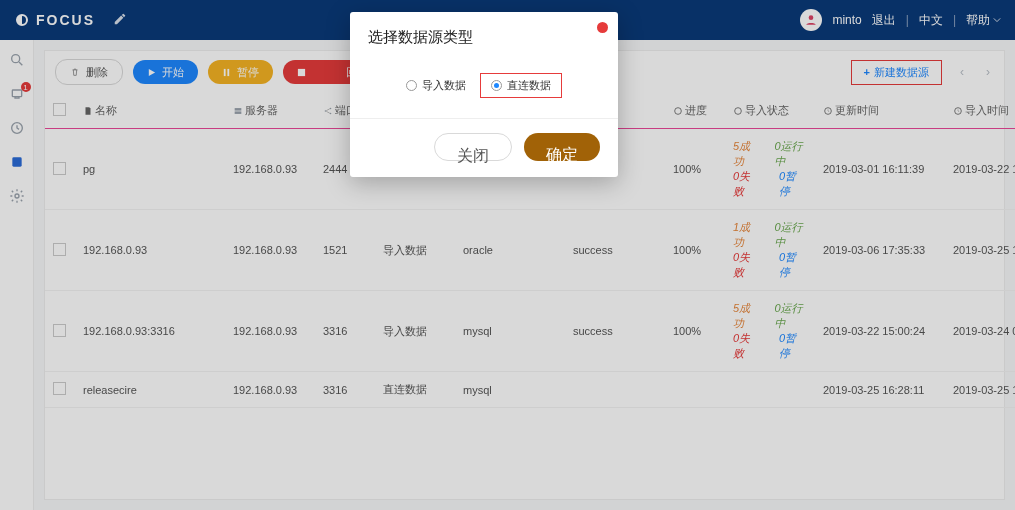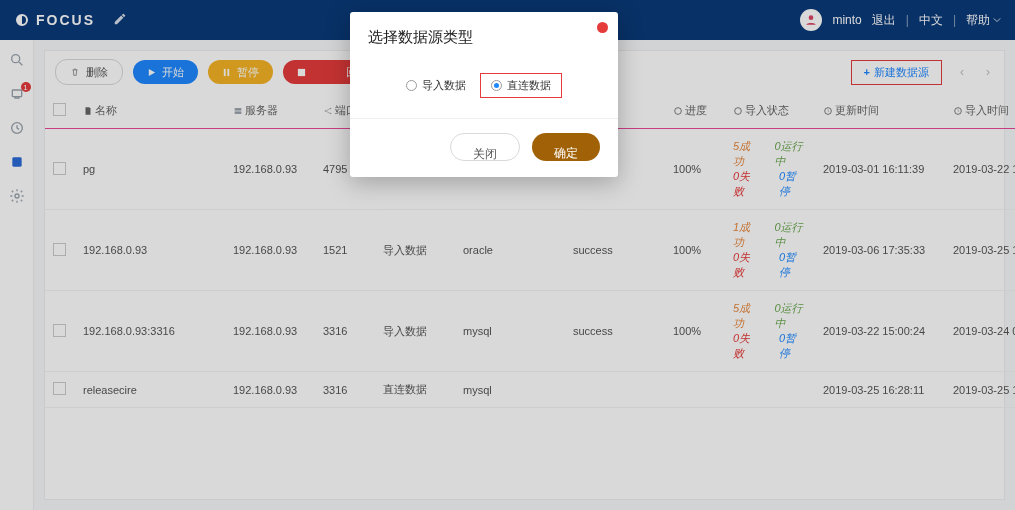--- a/index.html
+++ b/index.html
@@ -55,21 +55,21 @@
   .modal { position:absolute; left:350px; top:12px; width:268px; background:#fff; border-radius:3px; box-shadow:0 6px 24px rgba(0,0,0,.25); padding-bottom:16px;}
   .modal-close { position:absolute; top:10px; right:10px; width:11px; height:11px; background:#e63b3b; border-radius:50%;}
   .modal-title { font-size:15px; padding:16px 18px 12px; color:#222;}
   .modal-body { padding:14px 0 20px; display:flex; justify-content:center; gap:14px; font-size:11px;}
   .radio { display:inline-flex; align-items:center; gap:5px; cursor:pointer;}
   .radio-dot { width:11px; height:11px; border:1px solid #999; border-radius:50%; display:inline-flex; align-items:center; justify-content:center;}
   .radio-dot.checked::after{ content:""; width:5px; height:5px; background:#1e88ff; border-radius:50%;}
   .radio-box { border:1px solid #e63b3b; padding:4px 10px; }
   .modal-sep { border-top:1px solid #eee;}
   .modal-actions { display:flex; justify-content:flex-end; gap:12px; padding:14px 18px 0;}
-  .mbtn { height:28px; padding:12px 22px; border-radius:14px; font-size:12px; cursor:pointer; border:none;}
+  .mbtn { height:28px; padding:12px 22px; border-radius:14px; font-size:16px; cursor:pointer; border:none;}
   .mbtn.outline { background:#fff; border:1px solid #d9d9d9; color:#555;}
   .mbtn.primary { background:#a16207; color:#fff;}
 </style>
 </head>
 <body>
 
 <div class="app">
 
   <div class="topbar">
     <div class="logo">
@@ -214,21 +214,21 @@
                   <circle cx="12" cy="12" r="8" fill="none" stroke="currentColor" stroke-width="2"></circle>
                   <path d="M12 8v4l3 2" stroke="currentColor" fill="none"></path>
                 </svg><span>导入时间</span></th>
           </tr>
         </thead>
         <tbody id="tbody">
             <tr>
     <td><span class="chk"></span></td>
     <td>pg</td>
     <td>192.168.0.93</td>
-    <td>4795</td>
+    <td>2444</td>
     <td></td>
     <td></td>
     <td class="muted"></td>
     <td>100%</td>
     <td>
                 <div class="status-cell">
       <div class="line">
                     <span class="s-succ">5成功</span>
                     <span class="s-run">0运行中</span>
                   </div>

